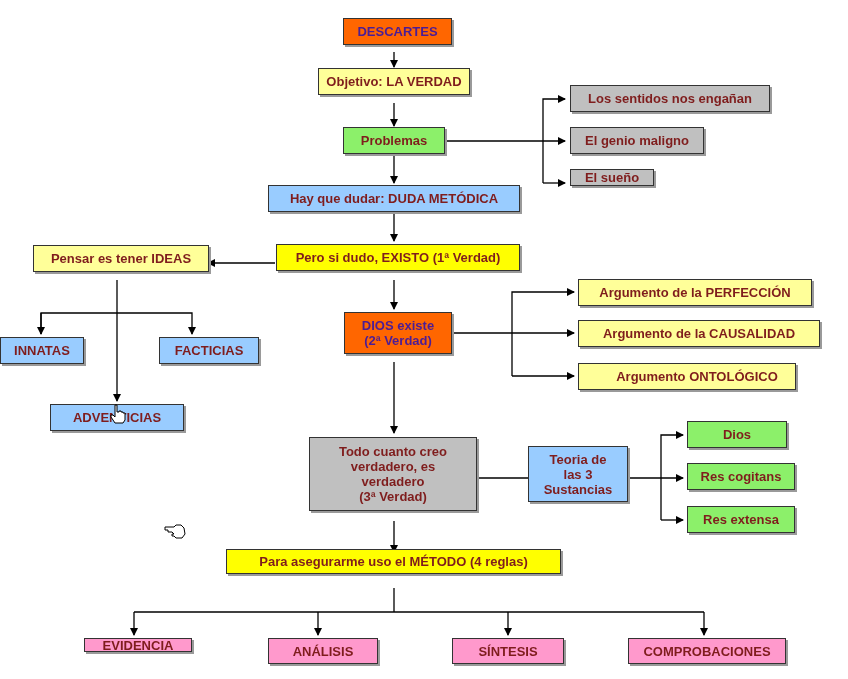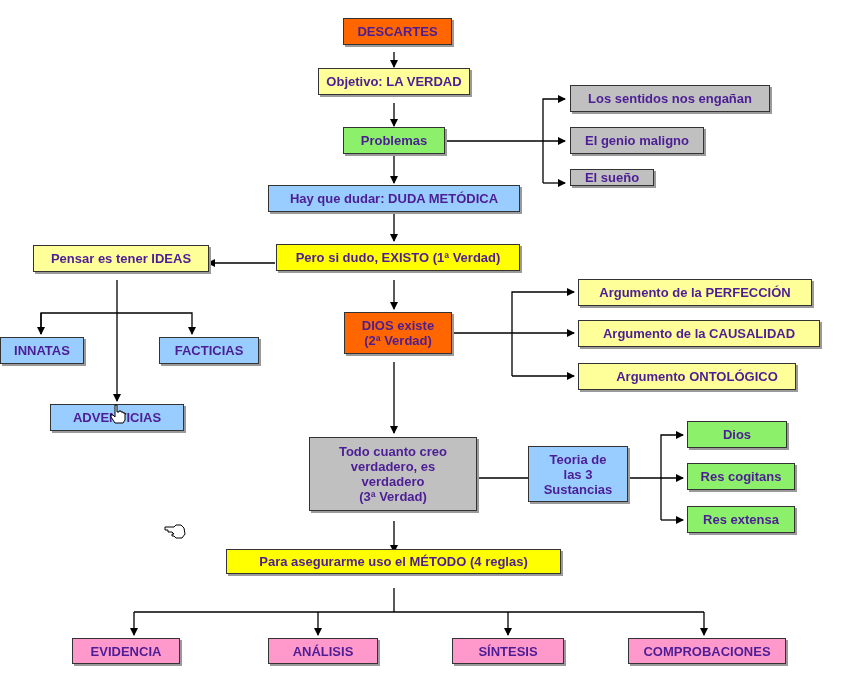--- a/index.html
+++ b/index.html
@@ -5,21 +5,21 @@
   html, body { margin: 0; padding: 0; background: #ffffff; }
   body { width: 848px; height: 679px; position: relative; overflow: hidden;
          font-family: "Liberation Sans", "DejaVu Sans", sans-serif; }
   #connectors { position: absolute; left: 0; top: 0; width: 848px; height: 679px; }
   .box {
     position: absolute; box-sizing: border-box;
     border: 1px solid #333333;
     box-shadow: 2px 2px 0 #9a9a9a;
     display: flex; align-items: center; justify-content: center;
     text-align: center; font-weight: bold; font-size: 13px; line-height: 15px;
-    color: #4c1d95; cursor: pointer;
+    color: #7f1d1d; cursor: pointer;
   }
   .orange { background: #ff6600; color: #4c1d95; }
   .lightyellow { background: #ffff99; }
   .yellow { background: #ffff00; }
   .green { background: #8cf06a; }
   .grey { background: #c0c0c0; }
   .blue { background: #99ccff; }
   .pink { background: #ff99cc; }
   .cursor { position: absolute; font-size: 20px; line-height: 20px; color: #000; }
 </style>
@@ -114,21 +114,21 @@
   <span>las 3</span>
   <span>Sustancias</span>
 </div>
 
 <div class="box green" style="left:687px;top:421px;width:100px;height:27px;">Dios</div>
 <div class="box green" style="left:687px;top:463px;width:108px;height:27px;">Res cogitans</div>
 <div class="box green" style="left:687px;top:506px;width:108px;height:27px;">Res extensa</div>
 
 <div class="box yellow" style="left:226px;top:549px;width:335px;height:25px;">Para asegurarme uso el MÉTODO (4 reglas)</div>
 
-<div class="box pink" style="left:72px;top:638px;width:108px;height:26px;">EVIDENCIA</div>
+<div class="box pink" style="left:84px;top:638px;width:108px;height:14px;">EVIDENCIA</div>
 <div class="box pink" style="left:268px;top:638px;width:110px;height:26px;">ANÁLISIS</div>
 <div class="box pink" style="left:452px;top:638px;width:112px;height:26px;">SÍNTESIS</div>
 <div class="box pink" style="left:628px;top:638px;width:158px;height:26px;">COMPROBACIONES</div>
 
 <div class="cursor" style="left:110px;top:404px;">
   <svg width="16" height="20" viewBox="0 0 16 20">
     <path d="M5,1 L7,1 L7,8 L9,8 L9,7 L11,7 L11,8 L13,8 L13,9 L15,9 L15,16 L13,19 L5,19 L1,13 L1,11 L3,11 L5,13 Z" fill="#fff" stroke="#000" stroke-width="1"></path>
   </svg>
 </div>
 <div class="cursor" style="left:164px;top:522px;">

